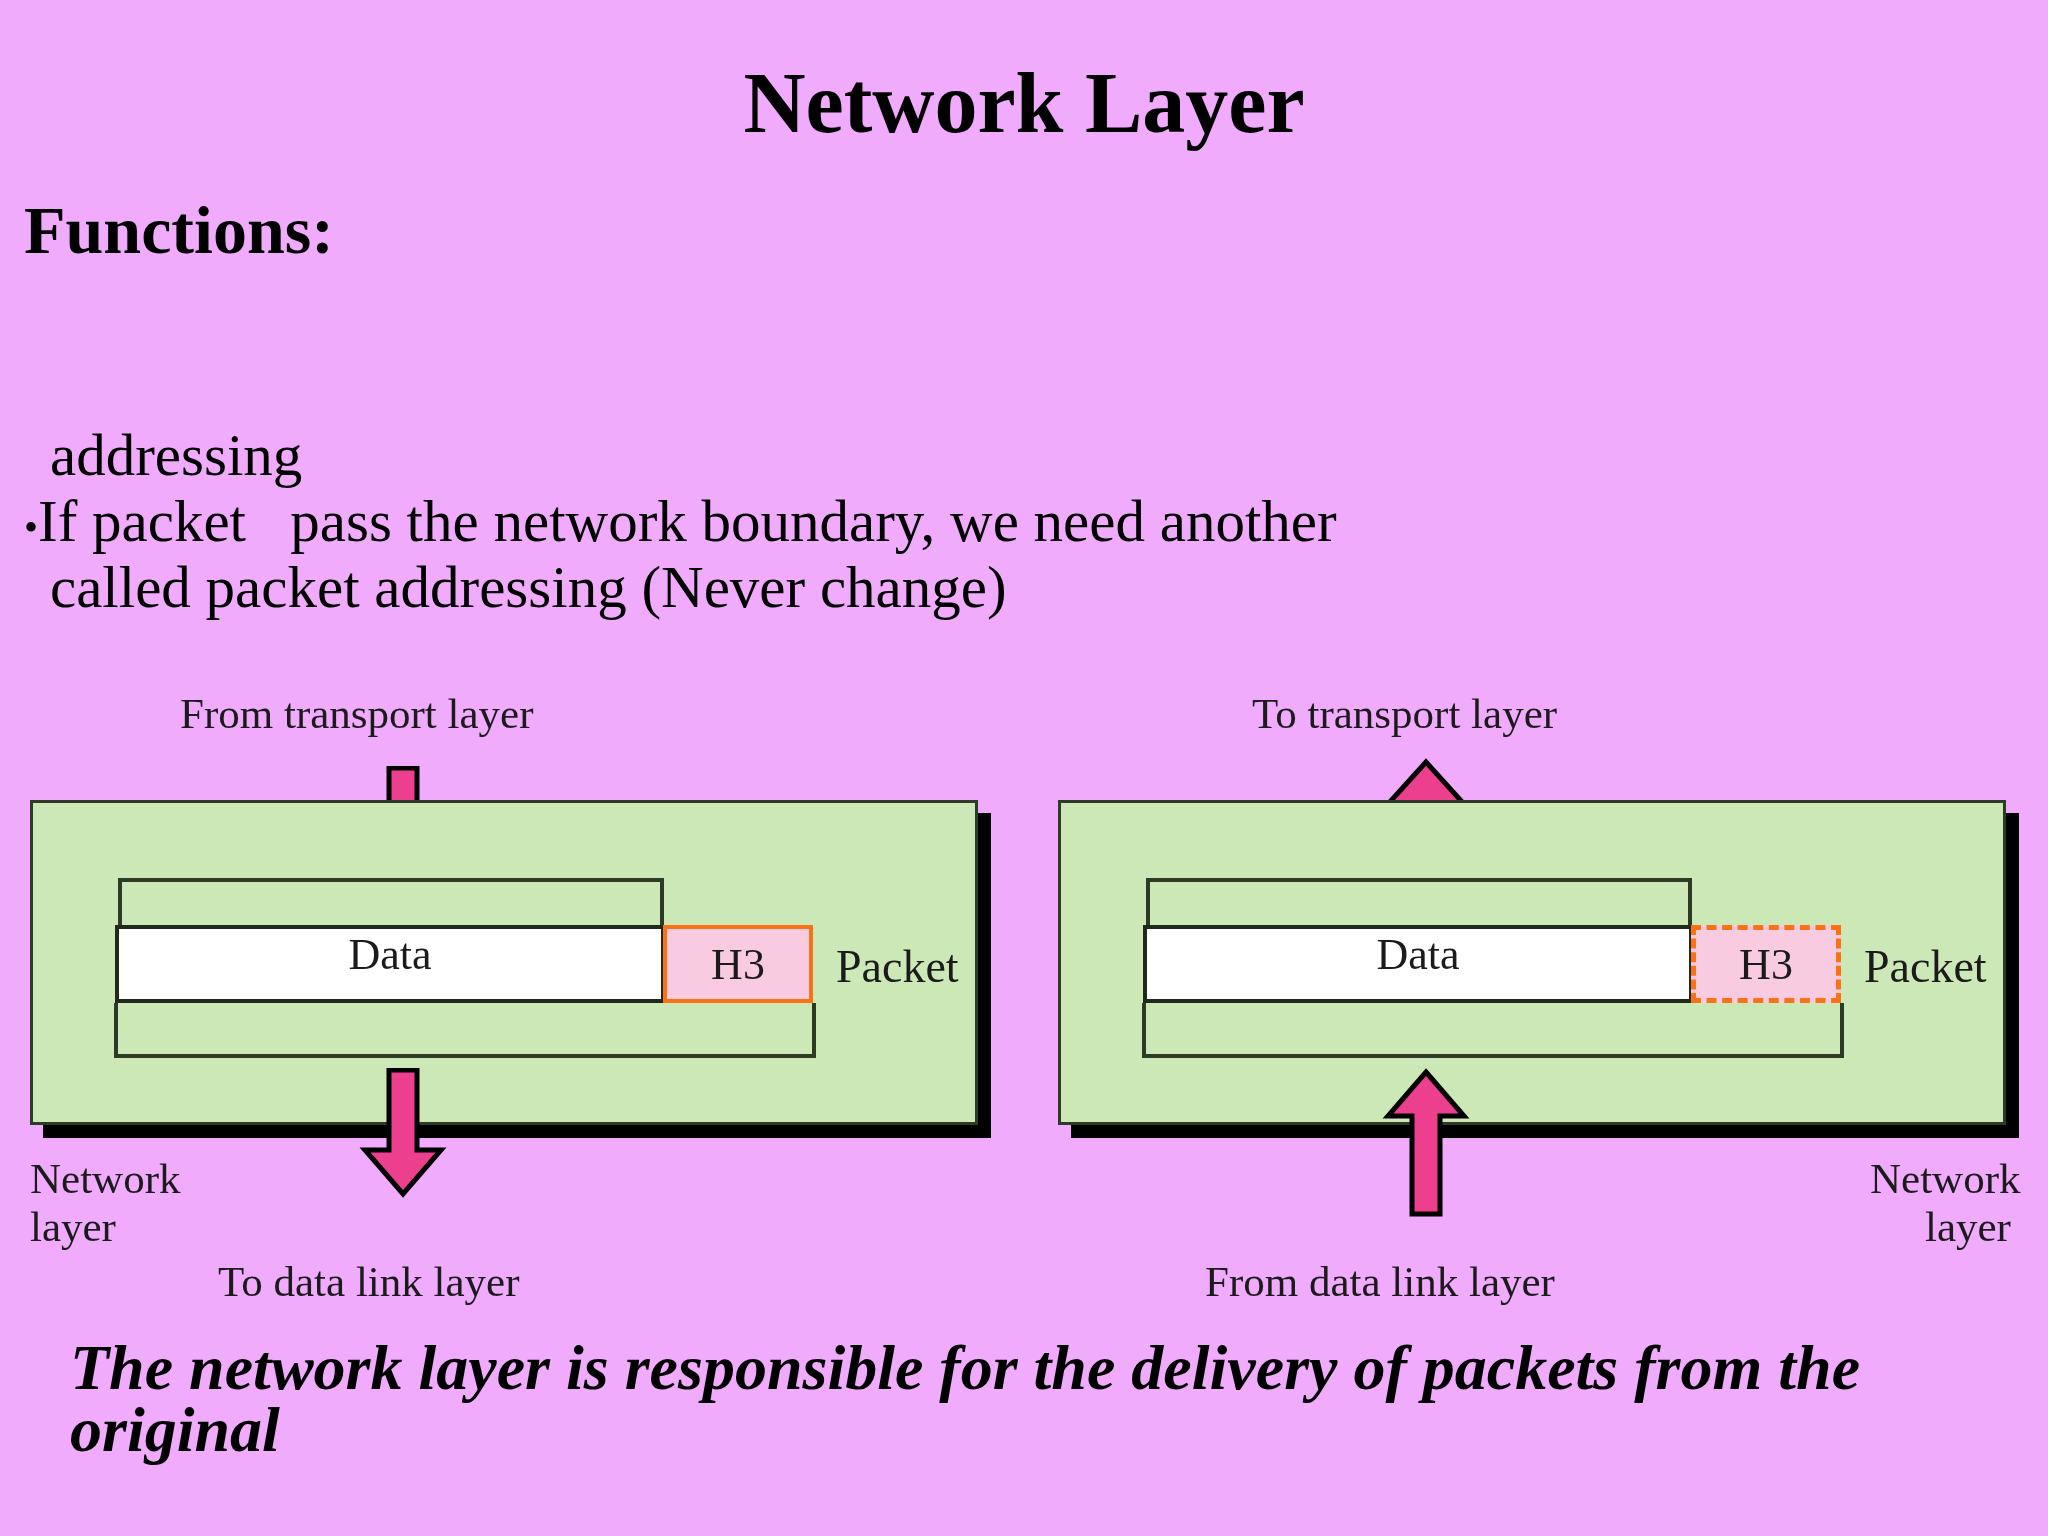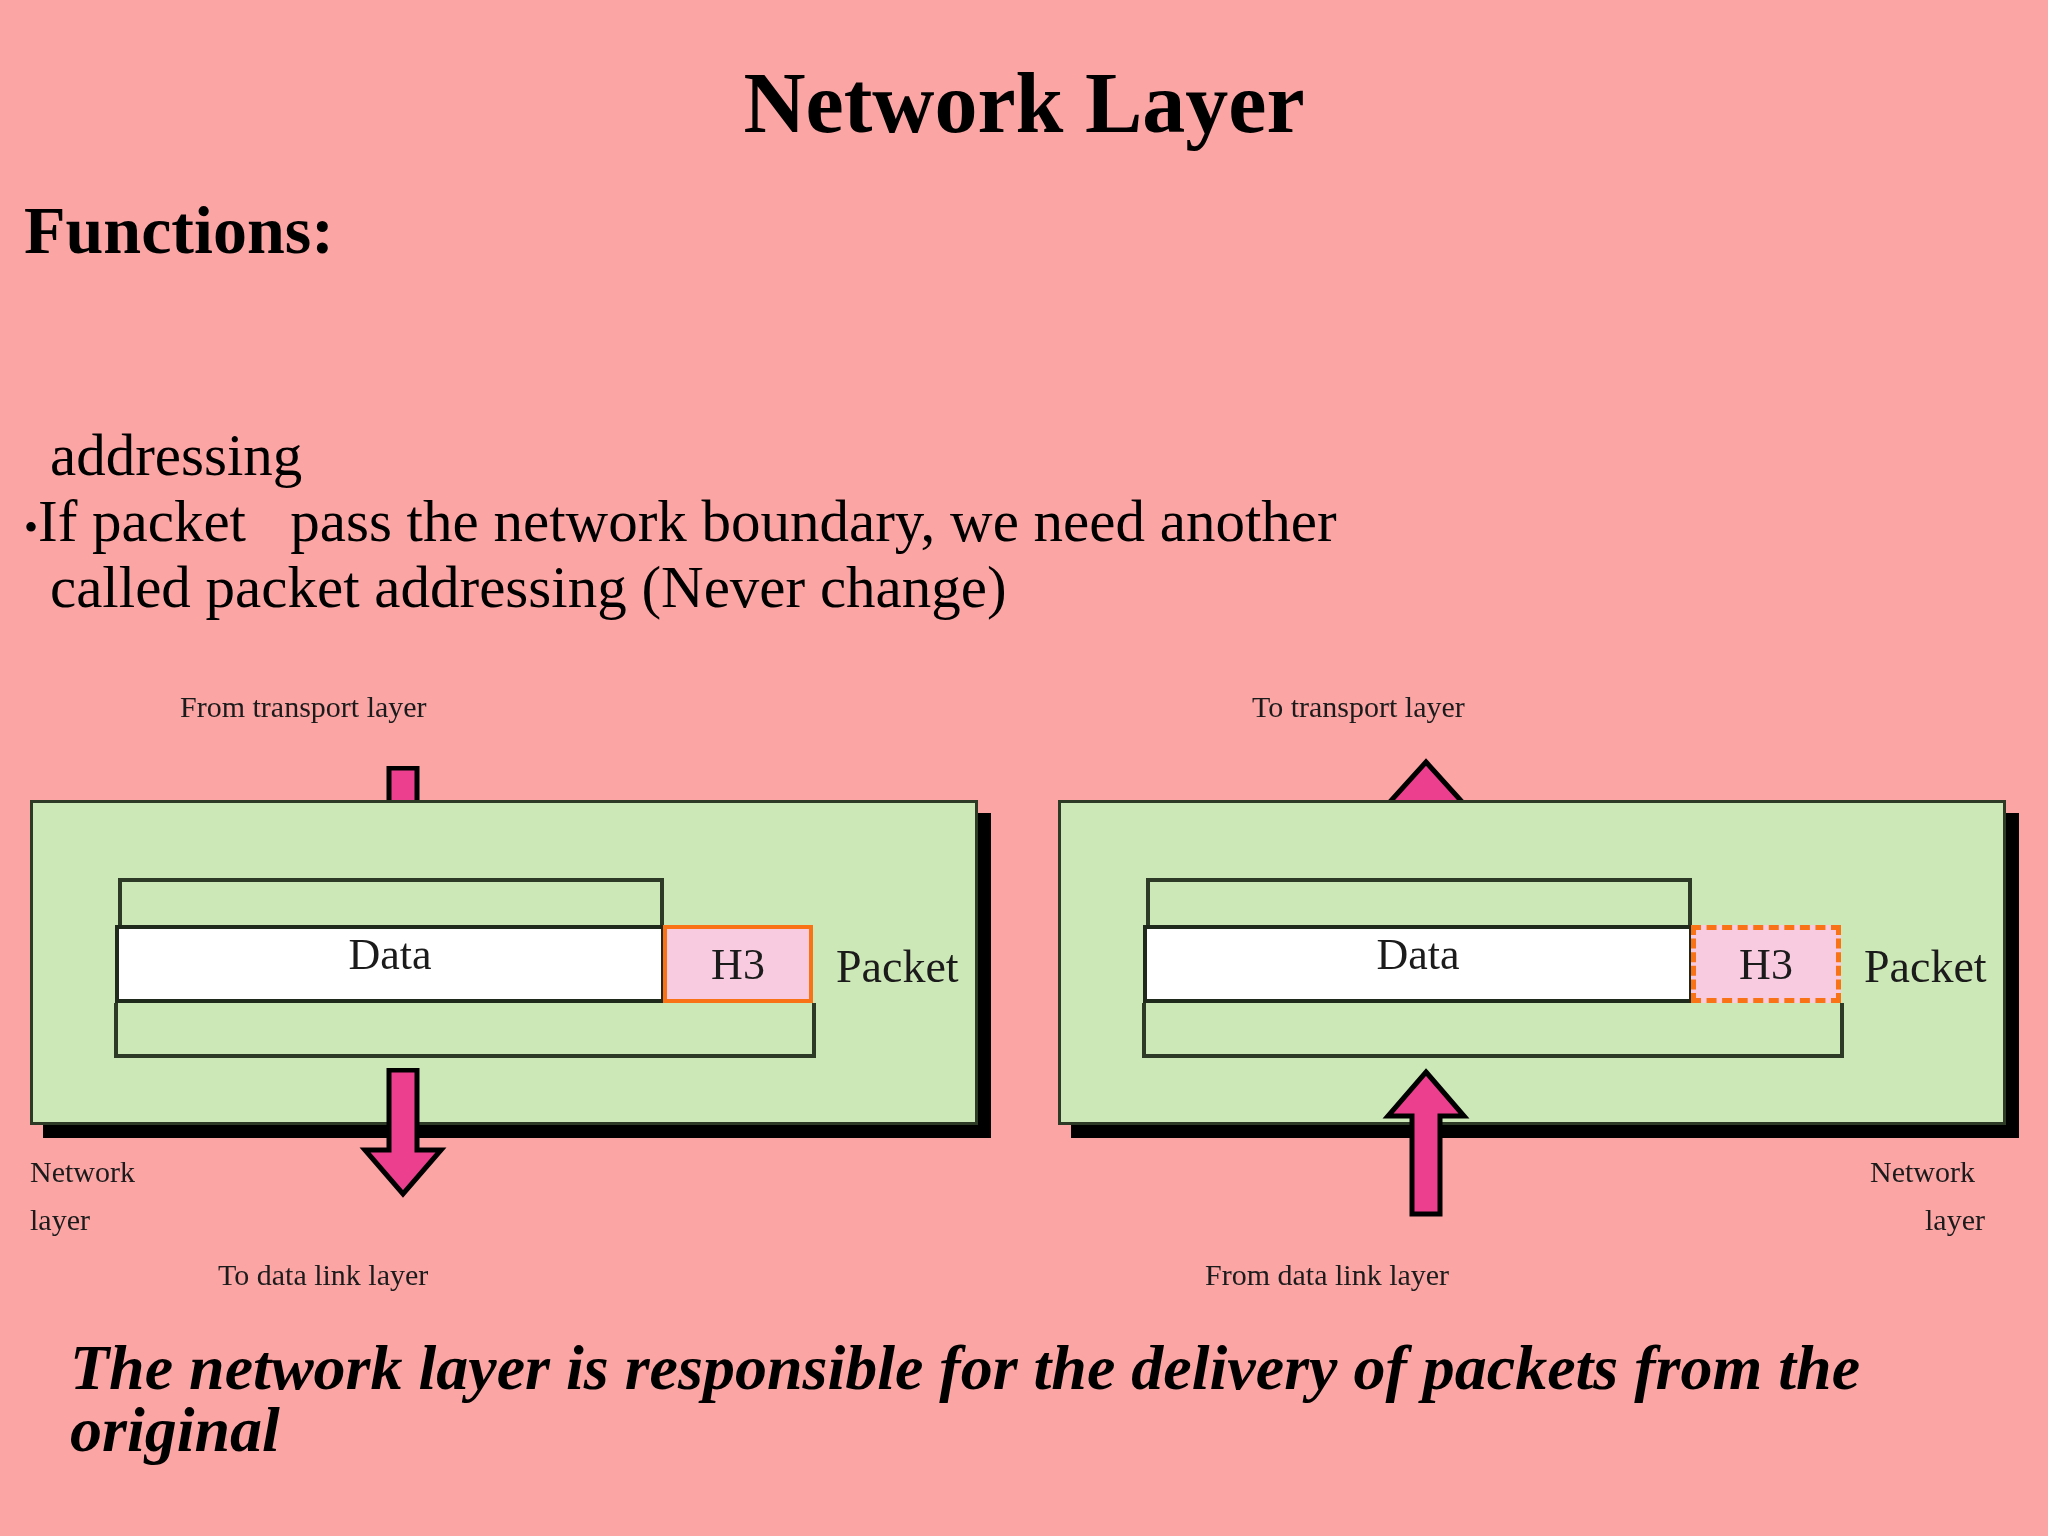--- a/index.html
+++ b/index.html
@@ -4,21 +4,21 @@
 <style>
   html, body {
     margin: 0;
     padding: 0;
     background: #ffffff;
   }
   #slide {
     position: relative;
     width: 2048px;
     height: 1536px;
-    background: #fca5a5;
+    background: #f0abfc;
     overflow: hidden;
     font-family: "Liberation Serif", "DejaVu Serif", serif;
     color: #000000;
   }
 
   
   .slide-title {
     position: absolute;
     left: 0;
     top: 60px;
@@ -66,21 +66,21 @@
     top: 0;
     width: 2048px;
     height: 1536px;
     pointer-events: none;
   }
   .diagram * { pointer-events: auto; }
 
   .dgm-label {
     position: absolute;
     font-family: "Liberation Serif", "DejaVu Serif", serif;
-    font-size: 30px;
+    font-size: 43px;
     line-height: 1.12;
     color: #1b1b1b;
     white-space: pre;
   }
 
   .green-box {
     position: absolute;
     background: #cde8b7;
     border: 3px solid #2c3a26;
     box-shadow: 13px 13px 0 0 #000000;

